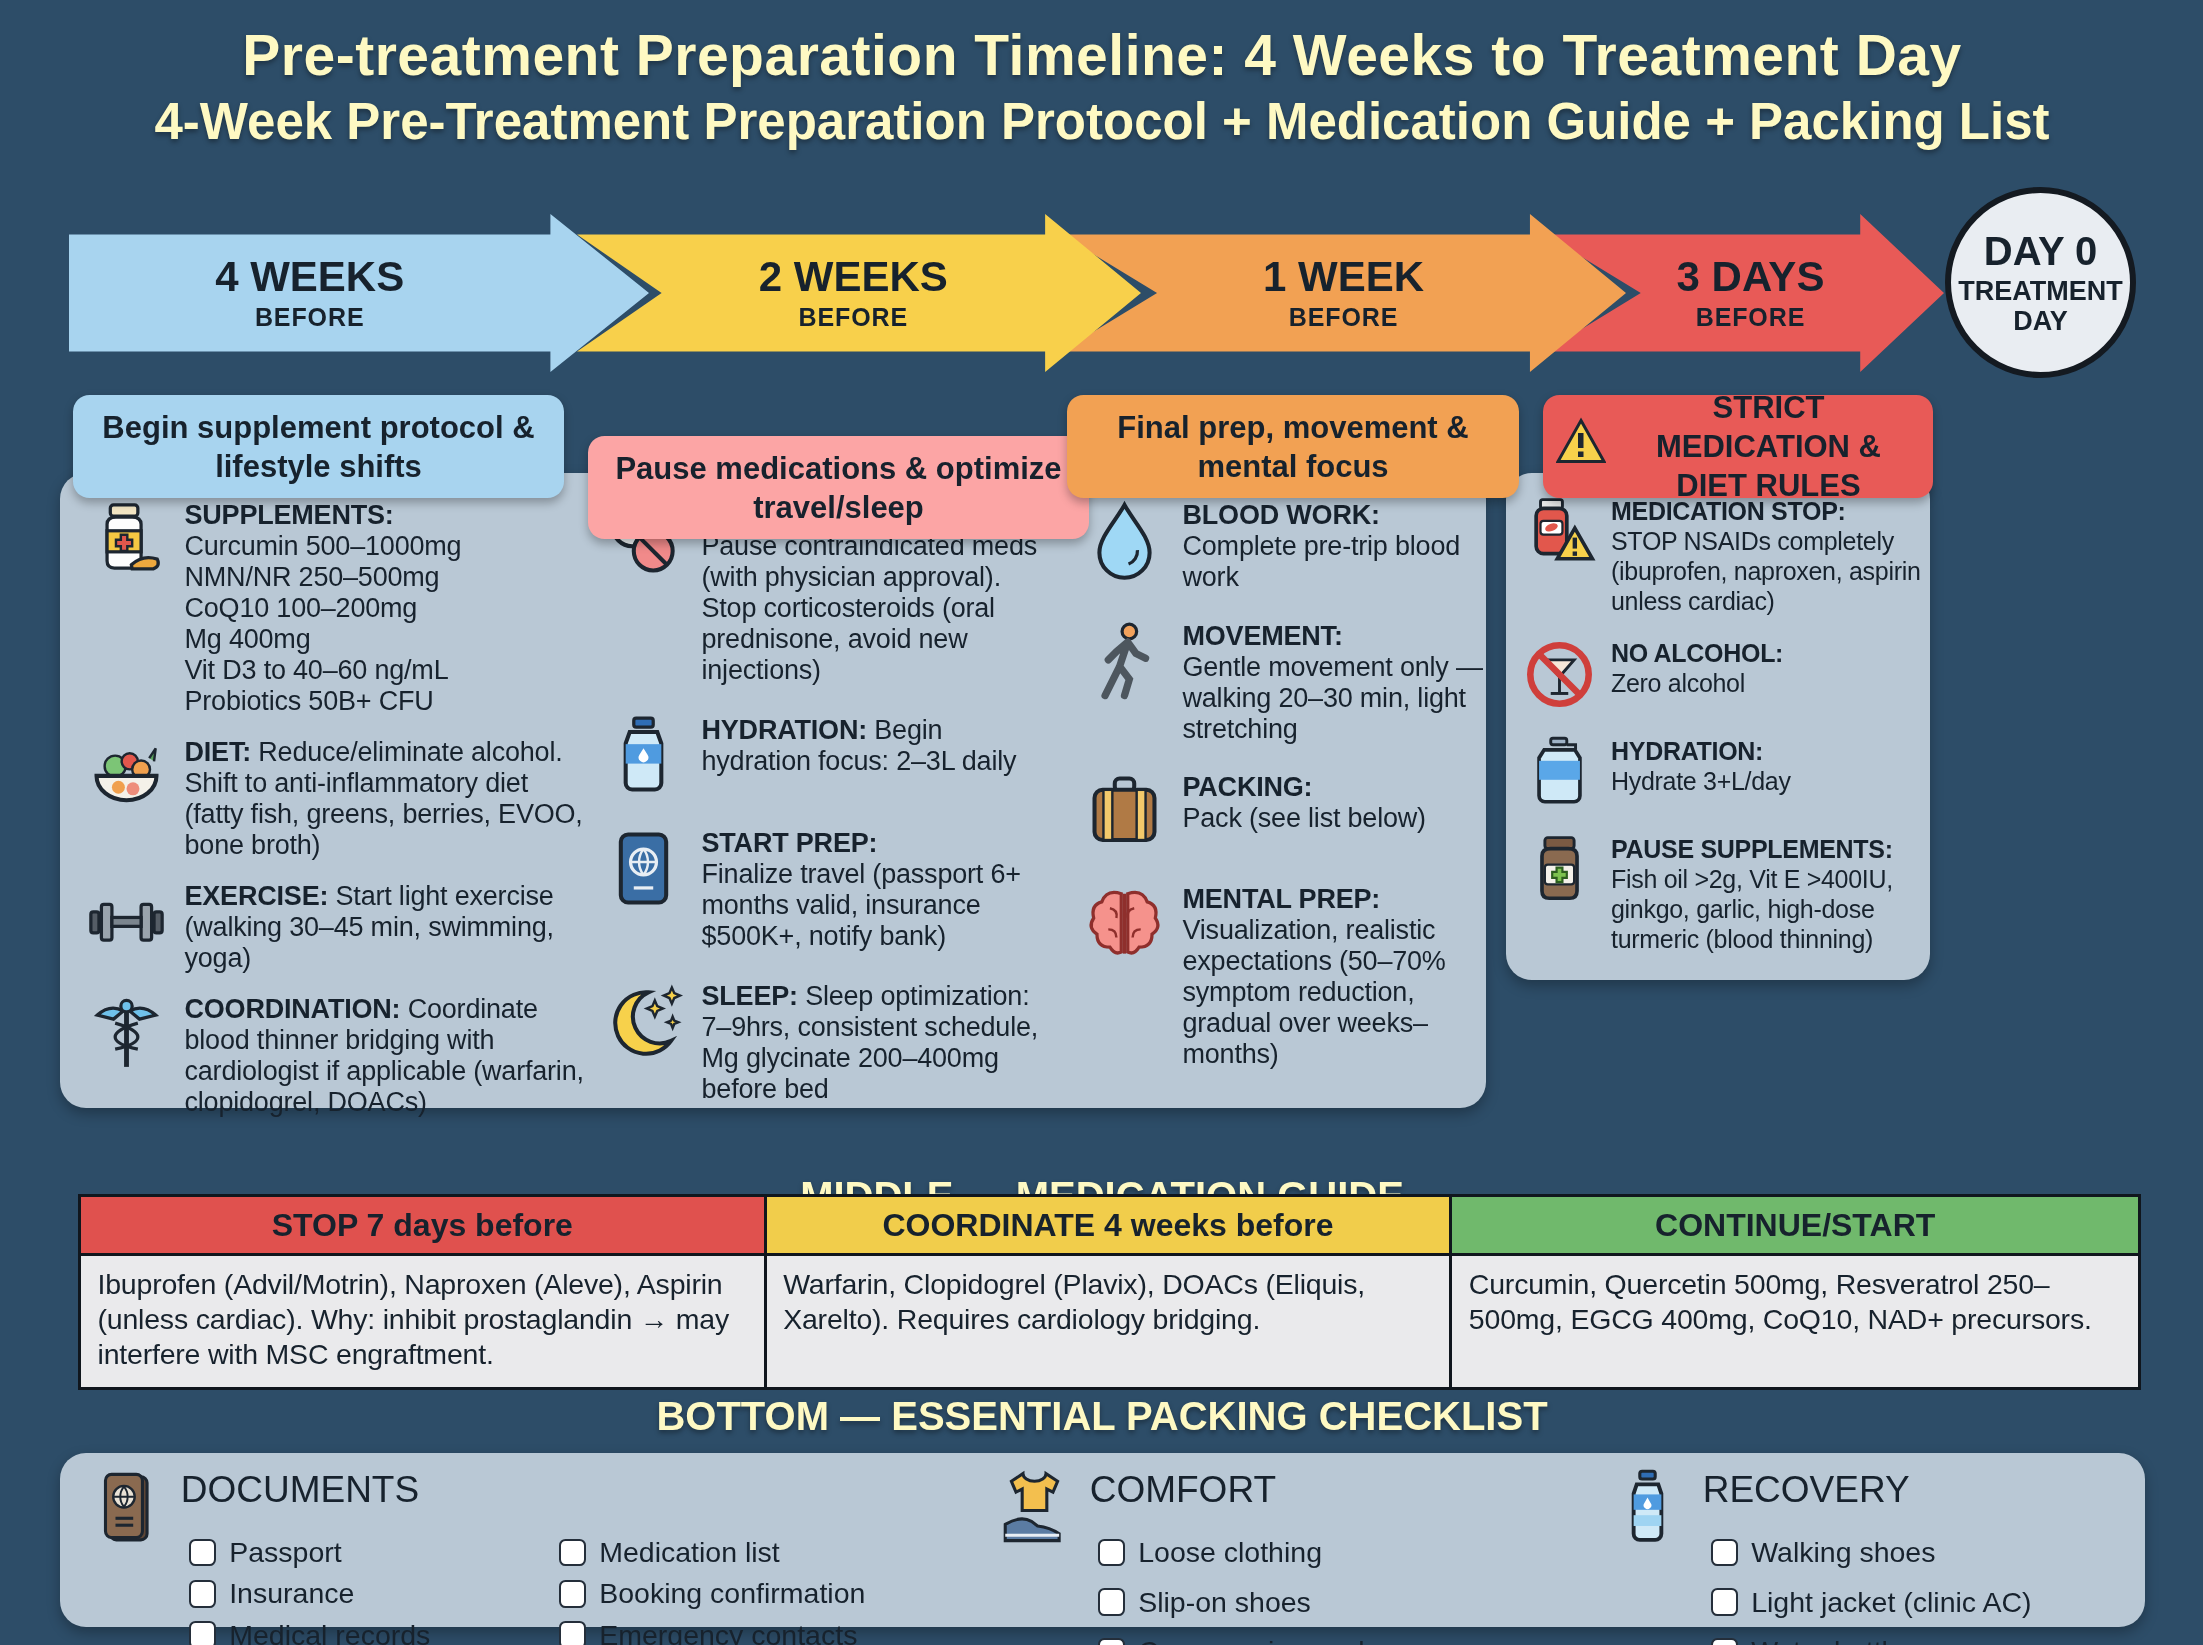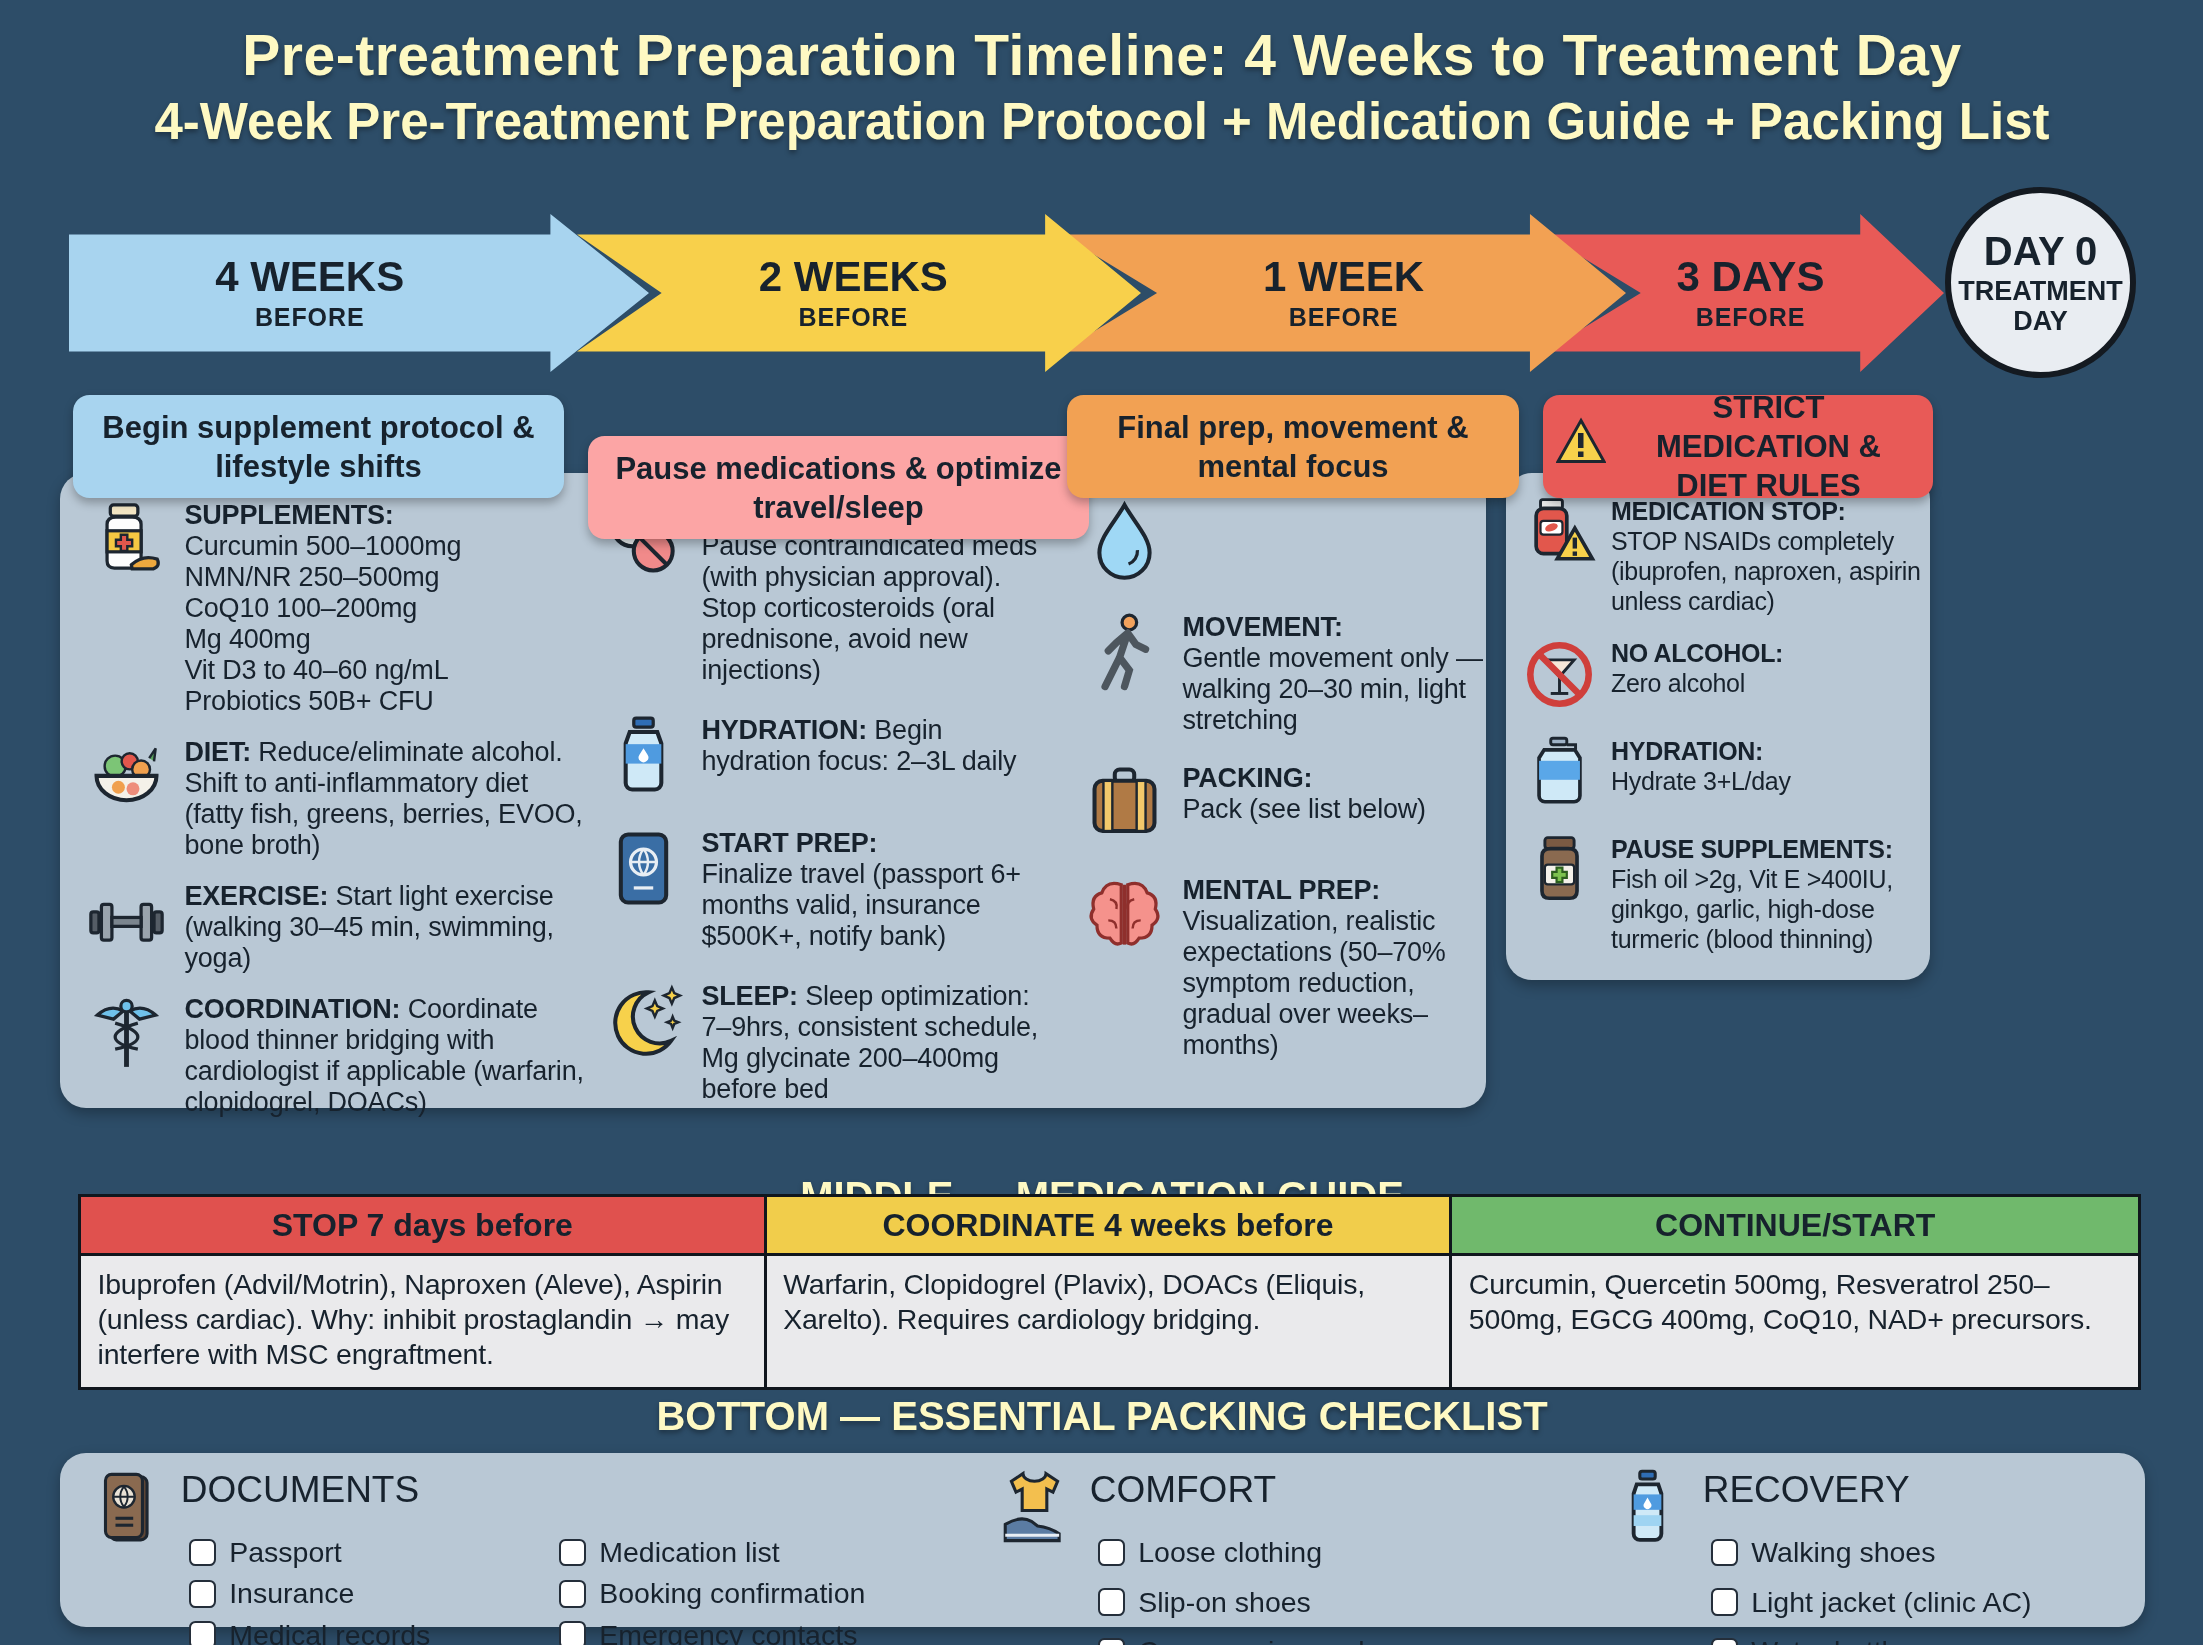--- a/index.html
+++ b/index.html
@@ -230,20 +230,21 @@
       </div>
     </div>
     <div class="col " style="left: 1082px; top: 500px; width: 415px; gap: 27.5px;">
       <div class="item">
         <div class="ic">
           <span><svg viewBox="0 0 100 100">
               <path d="M50 6C61 26 81 46 81 65a31 31 0 0 1-62 0C19 46 39 26 50 6Z" fill="#9fd8f5" stroke="#1d2630" stroke-width="5"></path>
               <path d="M66 62a17 17 0 0 1-11 17" stroke="#1d2630" fill="none" stroke-width="4"></path>
             </svg></span>
         </div>
+        <div class="tx"><b>BLOOD WORK:</b><br>Complete pre-trip blood work</div>
       </div>
       <div class="item">
         <div class="ic">
           <span><svg viewBox="0 0 100 100">
               <circle cx="56" cy="13" r="9" fill="#f2a25c" stroke="#1d2630" stroke-width="4"></circle>
               <path d="M54 26 44 56m10-30 10 14 12 6M54 26 40 38l-10 10m14 8 12 16-6 20M44 56 34 76l-8 16" fill="none" stroke="#4d565e" stroke-width="9" stroke-linecap="round"></path>
             </svg></span>
         </div>
         <div class="tx"><b>MOVEMENT:</b><br>Gentle movement only — walking 20–30 min, light stretching</div>
       </div>

